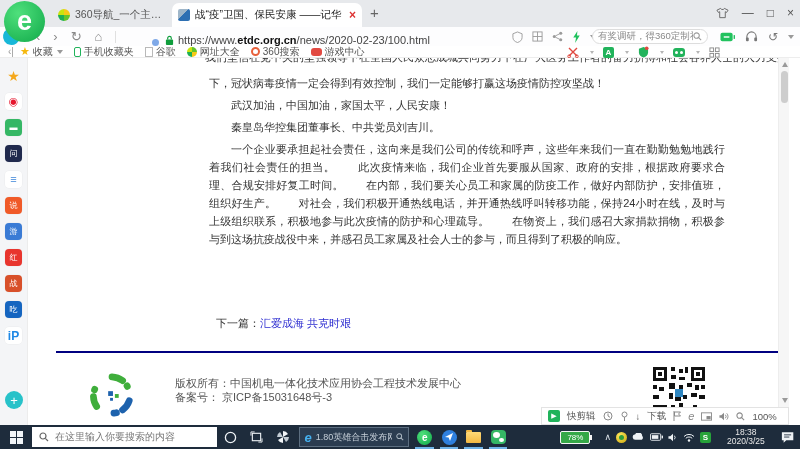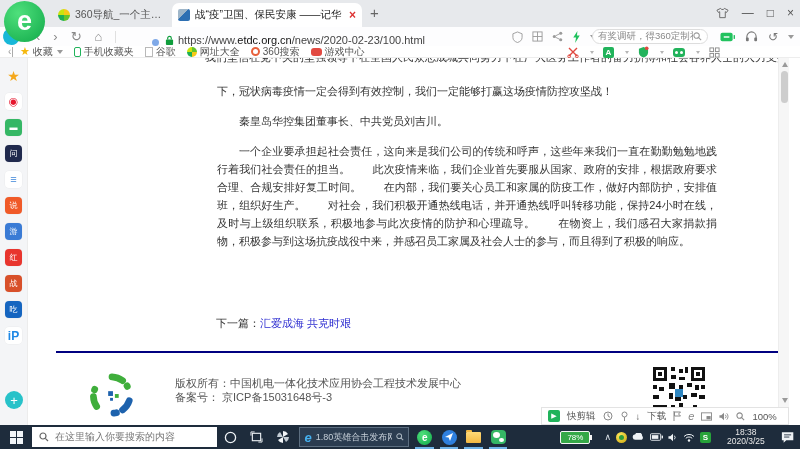--- a/index.html
+++ b/index.html
@@ -28,21 +28,21 @@
   .winctl{position:absolute;right:6px;top:0;height:26px;display:flex;align-items:center;gap:13px;color:#555}
   .winctl .glyph{font-size:12px;line-height:1}
 
   
   .toolbar{position:absolute;top:27px;left:0;right:0;height:19px;background:#fdfdfe}
   .navgrp{position:absolute;left:36px;top:27px;height:19px;display:flex;align-items:center;gap:13px;color:#8a8a8a;font-size:13px}
   .navgrp .sep{width:1px;height:12px;background:#e0e0e0}
   .addr{position:absolute;left:152px;top:27px;height:19px;display:flex;align-items:flex-end;font-size:11px;color:#444}
   .bluedot{width:7px;height:7px;border-radius:50%;background:#7fa9e8;margin-right:6px}
   .addr .lock{margin-right:4px}
-  .addr .dom{font-weight:normal;color:#111}
+  .addr .dom{font-weight:bold;color:#111}
   .toolicons{position:absolute;left:512px;top:27px;height:19px;display:flex;align-items:center;gap:9px}
   .ddt{width:0;height:0;border-left:3px solid transparent;border-right:3px solid transparent;border-top:4px solid #9a9a9a}
   .vsep{width:1px;height:12px;background:#e4e4e4}
   .searchbox{position:absolute;left:592px;top:29px;width:116px;height:15px;border:1px solid #ddd;border-radius:8px;
        display:flex;align-items:center;padding:0 5px;font-size:9.5px;color:#8a8a8a;background:#fff}
   .searchbox .txt{flex:1;white-space:nowrap;overflow:hidden}
   .righticons{position:absolute;left:720px;top:27px;height:19px;display:flex;align-items:center;gap:10px;color:#666}
   .undo{font-size:12px;color:#777}
 
   
@@ -80,21 +80,21 @@
   .si7{background:#e8352e;color:#fff}
   .si8{background:#d8502a;color:#fff}
   .si9{background:#1565c0;color:#fff}
   .si10{background:#fff;color:#1e88e5;font-weight:bold;font-size:12px}
   .si-add{position:absolute;bottom:16px;left:5px;width:18px;height:18px;border-radius:50%;background:#27c2c9;color:#fff;
       display:flex;align-items:center;justify-content:center;font-size:13px}
   .content{position:absolute;left:29px;right:11px;top:0;bottom:0;overflow:hidden;background:#fff}
   .clipline{position:absolute;left:176px;top:0;width:586px;height:6px;overflow:hidden;font-size:11px;color:#333}
   .clipline span{display:block;margin-top:-8px;white-space:nowrap}
   .textblock{position:absolute;left:176px;top:12px;width:524px;font-size:11px;line-height:18px;color:#333;text-align:justify}
-  .textblock p{margin:12px}
+  .textblock p{margin:4px}
   .textblock p.ind{text-indent:2em}
   .links{position:absolute;left:187px;top:258px;font-size:11px;line-height:15px;color:#333}
   .links a{color:#2b2bd0;text-decoration:none}
   .divider{position:absolute;left:27px;top:293px;width:733px;height:2px;background:#000080}
   .flogo{position:absolute;left:60px;top:314px;width:46px;height:46px}
   .ftext{position:absolute;left:146px;top:319px;font-size:11px;line-height:13.5px;color:#555}
   .qr{position:absolute;left:622px;top:307px;width:56px;height:56px}
 
   
   .statusbar{position:absolute;right:0;bottom:0;width:248px;height:18px;background:#fff;border:1px solid #e3e3e3;
@@ -303,20 +303,21 @@
       <div class="si-add">+</div>
     </div>
 
     <div class="content">
       <div class="clipline">
           <span>我们坚信在党中央的坚强领导下在全国人民众志成城共同努力下在广大医务工作者的奋力拼搏和社会各界人士的大力支持与无私奉献之</span>
         </div>
 
       <div class="textblock">
         <p>下，冠状病毒疫情一定会得到有效控制，我们一定能够打赢这场疫情防控攻坚战！</p>
+        <p class="ind">武汉加油，中国加油，家国太平，人民安康！</p>
         <p class="ind">秦皇岛华控集团董事长、中共党员刘吉川。</p>
         <p class="ind">一个企业要承担起社会责任，这向来是我们公司的传统和呼声，这些年来我们一直在勤勤勉勉地践行着我们社会责任的担当。　　此次疫情来临，我们企业首先要服从国家、政府的安排，根据政府要求合理、合规安排好复工时间。　　在内部，我们要关心员工和家属的防疫工作，做好内部防护，安排值班，组织好生产。　　对社会，我们积极开通热线电话，并开通热线呼叫转移功能，保持24小时在线，及时与上级组织联系，积极地参与此次疫情的防护和心理疏导。　　在物资上，我们感召大家捐款捐物，积极参与到这场抗疫战役中来，并感召员工家属及社会人士的参与，而且得到了积极的响应。</p>
       </div>
 
       <div class="links">
         <div><span>下一篇：</span><a href="#">汇爱成海 共克时艰</a></div>
       </div>
 
       <div class="divider"></div>
 

